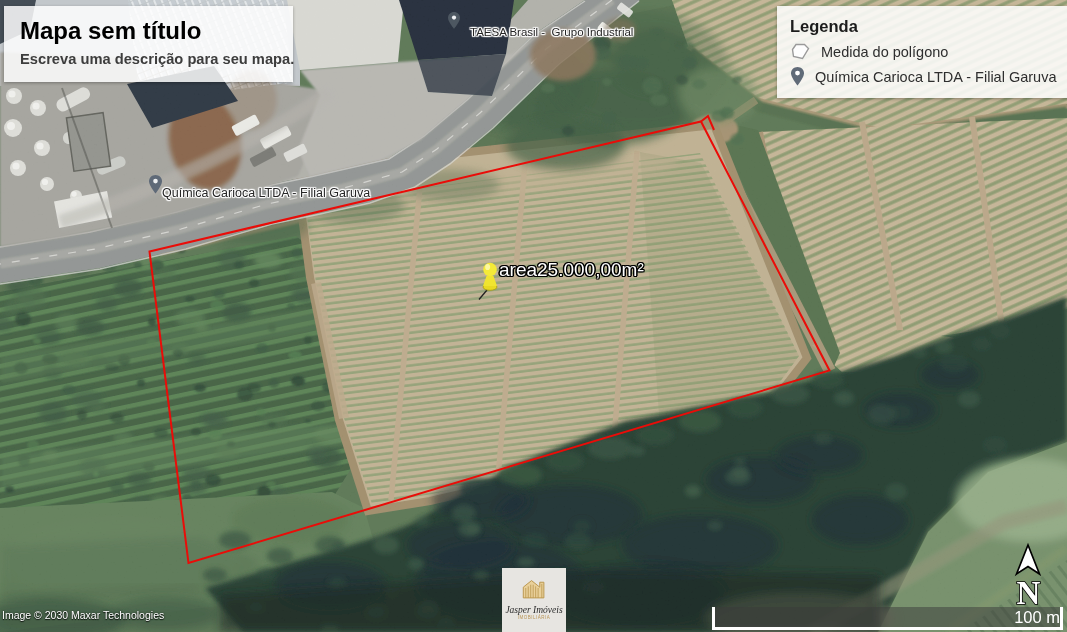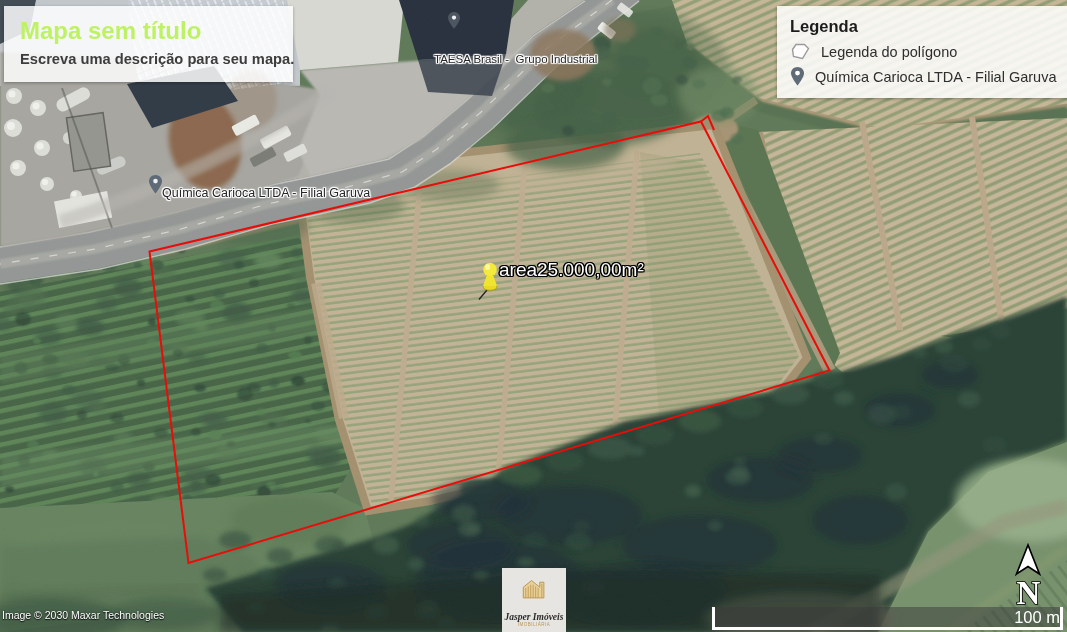--- a/index.html
+++ b/index.html
@@ -2,42 +2,42 @@
 <html><head>
 <meta charset="utf-8">
 <style>
   html,body{margin:0;padding:0;}
   #stage{position:relative;width:1067px;height:632px;overflow:hidden;
          font-family:"Liberation Sans",sans-serif;background:#5a7a52;}
   #bg{position:absolute;left:0;top:0;}
   .ov{position:absolute;}
   #titlebox{left:4px;top:6px;width:289px;height:76px;background:rgba(255,255,255,0.84);
     box-shadow:0 1px 3px rgba(0,0,0,0.3);}
-  #titlebox h1{margin:11px 0 0 16px;font-size:24px;font-weight:bold;color:#bef264;}
+  #titlebox h1{margin:11px 0 0 16px;font-size:24px;font-weight:bold;color:#000000;}
   #titlebox p{margin:6px 0 0 16px;font-size:14.7px;color:#3d3d3d;white-space:nowrap;font-weight:bold;}
   #legend{left:757px;top:6px;width:303px;height:92px;background:rgba(255,255,255,0.86);
     box-shadow:0 1px 3px rgba(0,0,0,0.3);margin-left:20px;}
   #legend .lt{margin:11px 0 0 13px;font-size:16.5px;font-weight:bold;color:#1c1c1c;}
   #legend .row{display:flex;align-items:center;margin:7px 0 0 14px;font-size:14.5px;color:#2e2e2e;}
   #legend .row svg{margin-right:11px;}
   .halo{color:#252525;
     text-shadow:1px 0 1px #fff,-1px 0 1px #fff,0 1px 1px #fff,0 -1px 1px #fff,1px 1px 1px #fff,-1px -1px 1px #fff,1px -1px 1px #fff,-1px 1px 1px #fff;}
-  #taesa{left:434px;top:26px;font-size:11.5px;margin-top:27px;}
+  #taesa{left:470px;top:26px;font-size:11.5px;}
   #quimica{left:162px;top:186px;font-size:12.5px;}
   #arealbl{left:499px;top:259px;font-size:19px;color:#fff;
     text-shadow:1.4px 0 0 #000,-1.4px 0 0 #000,0 1.4px 0 #000,0 -1.4px 0 #000,1px 1px 0 #000,-1px -1px 0 #000,1px -1px 0 #000,-1px 1px 0 #000;}
   #gearth{left:10px;top:570px;font-size:27px;color:#fff;
     text-shadow:0 0 4px rgba(0,0,0,0.4);}
   #copyr{left:2px;top:609px;font-size:10.5px;color:#fff;
     text-shadow:0 1px 1px rgba(0,0,0,0.85),0 0 2px rgba(0,0,0,0.6);}
   #scalebar{left:712px;top:607px;width:345px;height:20px;background:rgba(58,58,58,0.5);
     border-left:3px solid #fff;border-right:3px solid #fff;border-bottom:3px solid #fff;}
   #scalebar div{text-align:right;font-size:16.5px;color:#fff;line-height:20px;}
   #jasper{left:502px;top:568px;width:64px;height:64px;background:#e7e5e1;text-align:center;}
-  #jasper .scr{font-family:"Liberation Serif",serif;font-style:italic;font-size:9.5px;color:#2b2b2b;margin-top:9px;font-weight:bold;}
+  #jasper .scr{font-family:"Liberation Serif",serif;font-style:italic;font-size:9.5px;color:#2b2b2b;margin-top:2px;}
   #jasper .sub{font-size:4.5px;color:#b89455;letter-spacing:0.5px;}
 </style>
 </head>
 <body>
 <div id="stage">
   <svg id="bg" width="1067" height="632" viewBox="0 0 1067 632">
 <defs>
 <filter id="b1" x="-20%" y="-20%" width="140%" height="140%">
           <feGaussianBlur stdDeviation="1.2"></feGaussianBlur>
         </filter>
@@ -424,21 +424,21 @@
     <h1>Mapa sem título</h1>
     <p>Escreva uma descrição para seu mapa.</p>
   </div>
 
   <div class="ov" id="legend">
     <div class="lt">Legenda</div>
     <div class="row">
         <svg width="19" height="17" viewBox="0 0 19 17">
           <path d="M5 1.5 L13.5 1.5 L17.5 5.5 L11.5 15.5 L2.5 13.5 L1.5 6.5 Z" fill="#fdfdfd" stroke="#9a9a9a" stroke-width="1.4"></path>
         </svg>
-        <span>Legenda do polígono</span>
+        <span>Medida do polígono</span>
       </div>
     <div class="row">
         <svg width="13" height="19" viewBox="0 0 13 19">
           <path d="M6.5 0 C2.8 0 0 2.8 0 6.3 C0 10.8 6.5 18.6 6.5 18.6 C6.5 18.6 13 10.8 13 6.3 C13 2.8 10.2 0 6.5 0 Z" fill="#606b78"></path>
           <circle cx="6.5" cy="6.1" r="2.4" fill="#fff"></circle>
         </svg>
         <span>Química Carioca LTDA - Filial Garuva</span>
       </div>
   </div>
 

